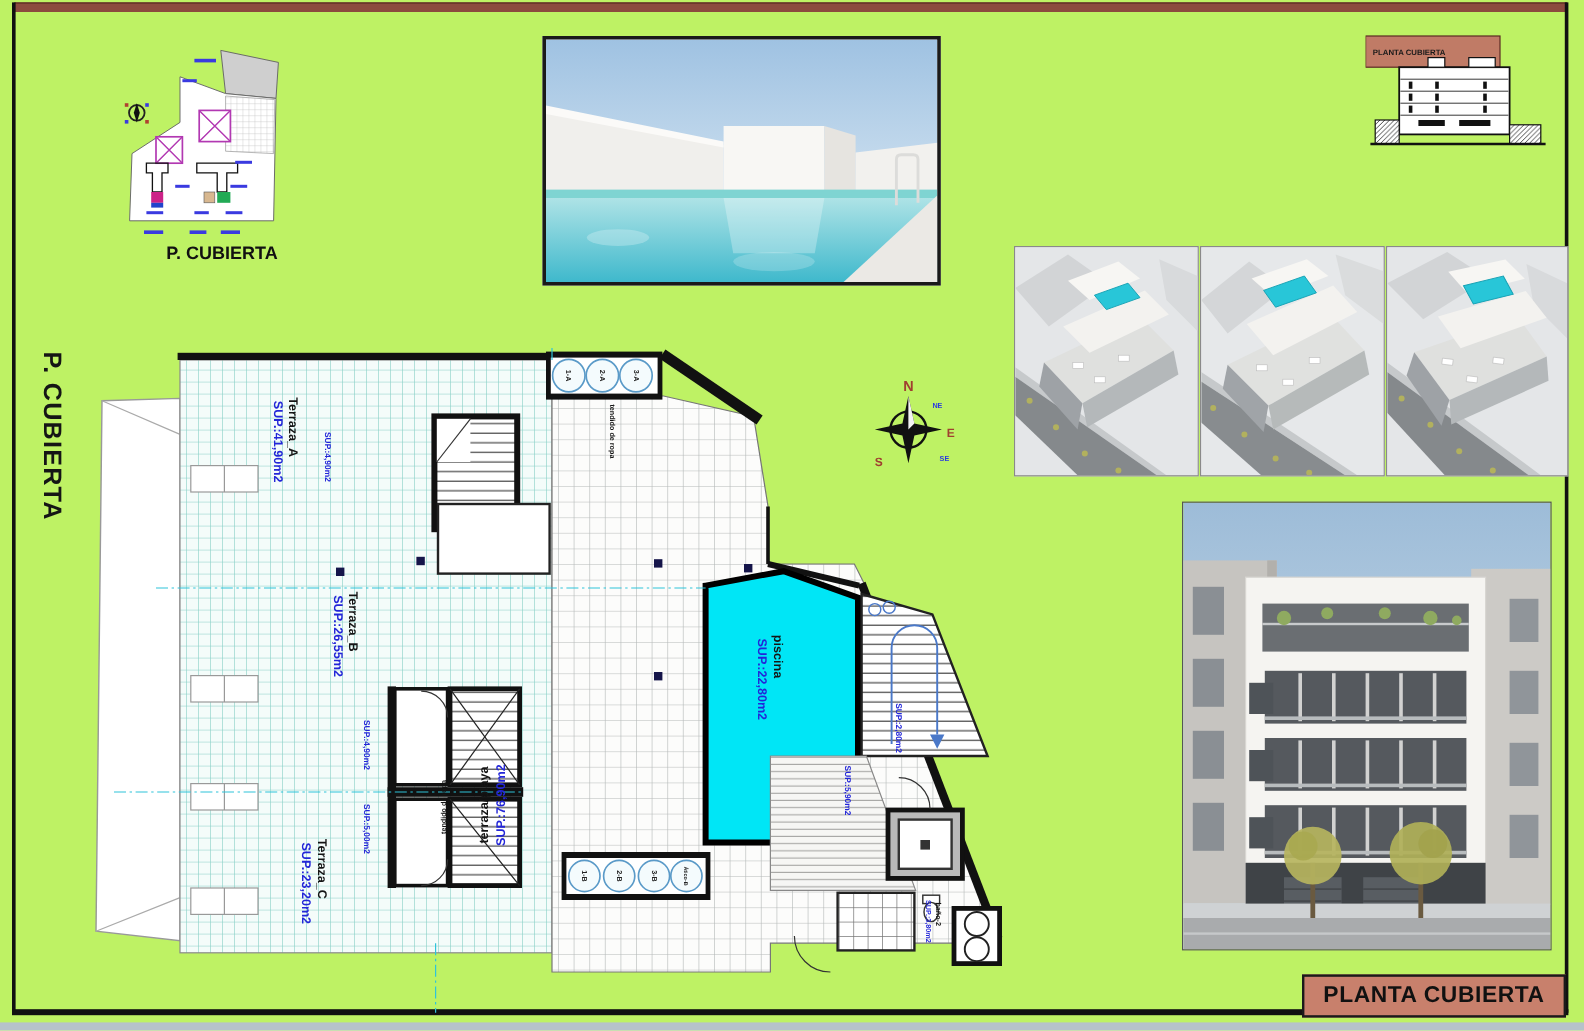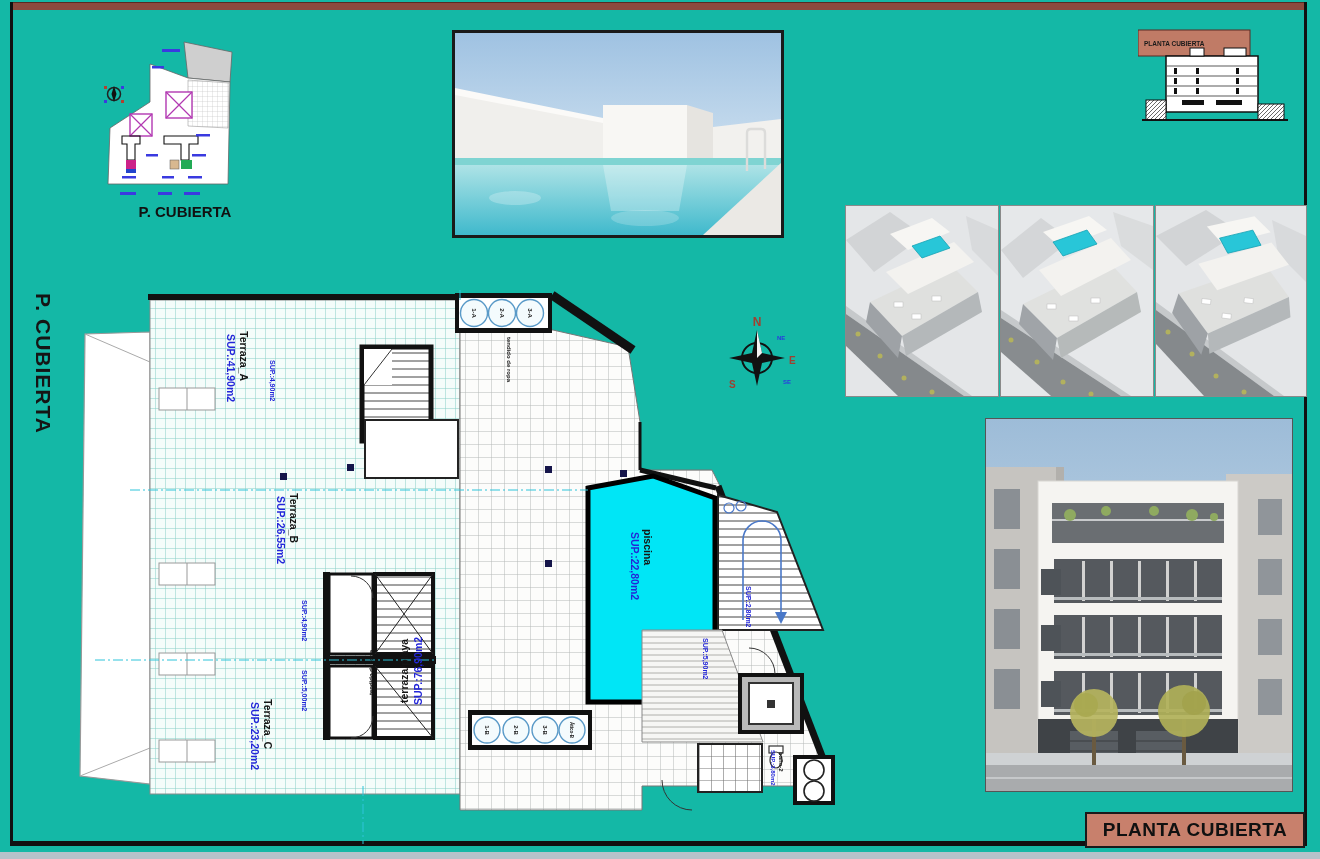--- a/index.html
+++ b/index.html
@@ -1,16 +1,16 @@
 <!DOCTYPE html>
 <html><head>
 <meta charset="utf-8">
 <style>
   html,body{margin:0;padding:0;background:#fff;}
-  .page{position:relative;width:1320px;height:859px;background:#14b8a6;overflow:hidden;
+  .page{position:relative;width:1320px;height:859px;background:#bef264;overflow:hidden;
         font-family:"Liberation Sans",sans-serif;}
   .abs{position:absolute;}
   .vl{position:absolute;transform-origin:0 0;white-space:nowrap;font-weight:700;line-height:1;}
   .r90{transform:rotate(90deg);}
   .rm90{transform:rotate(-90deg);}
   .blue{color:#2326d8;}
   .black{color:#151515;}
   .frame{position:absolute;background:#111;}
   .titlebox{position:absolute;left:1085px;top:812px;width:216px;height:32px;
             background:#c8806c;border:2px solid #1a1a1a;display:flex;align-items:center;

